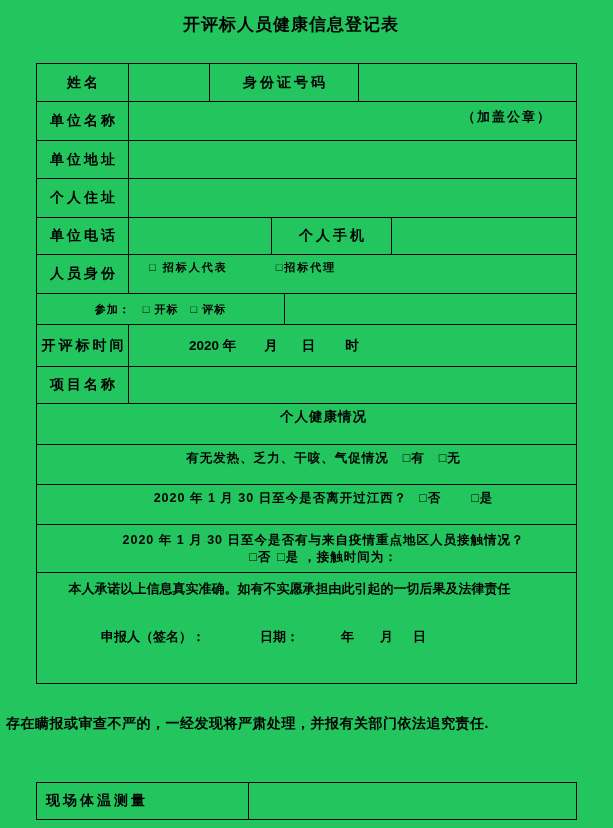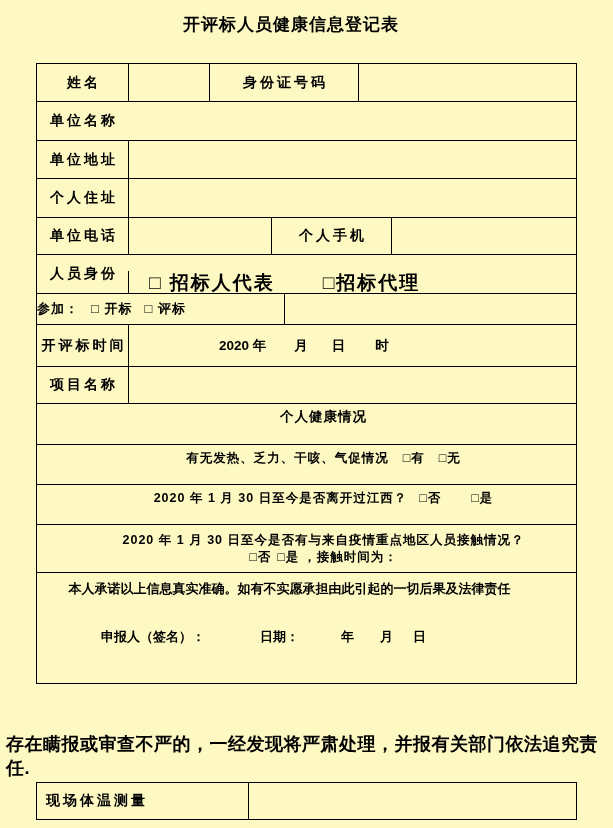--- a/index.html
+++ b/index.html
@@ -1,58 +1,58 @@
 <!DOCTYPE html>
 <html><head>
 <meta charset="utf-8">
 <style>
   * { margin:0; padding:0; box-sizing:border-box; }
   html,body { background:#ffffff; }
   body { width:613px; height:828px; font-family:"Liberation Sans", sans-serif; }
-  .page { position:relative; width:613px; height:828px; background:#fef9c3; color:#000000; font-weight:bold; overflow:hidden; }
+  .page { position:relative; width:613px; height:828px; background:#22c55e; color:#000000; font-weight:bold; overflow:hidden; }
 
   .title { position:absolute; left:36px; top:13px; width:510px; text-align:center; font-size:17px; letter-spacing:1px; }
 
   .ftable { position:absolute; left:36px; top:63px; width:541px; border:1px solid #000; }
   .trow { display:flex; border-top:1px solid #000; }
   .trow:first-child { border-top:none; }
   .cell { border-left:1px solid #000; position:relative; min-width:0; }
   .cell:first-child { border-left:none; }
   .fill { flex:1 1 auto; }
   .w91{flex:0 0 91px;} .w81{flex:0 0 81px;} .w149{flex:0 0 149px;} .w143{flex:0 0 143px;} .w120{flex:0 0 120px;} .w247{flex:0 0 247px;}
   .h37{height:37px;} .h39{height:39px;} .h38{height:38px;} .h31{height:31px;} .h42{height:42px;} .h41{height:41px;} .h40{height:40px;} .h36{height:36px;} .h48{height:48px;} .h111{height:111px;}
 
   .lbl { display:flex; align-items:center; justify-content:center; font-size:14px; letter-spacing:3px; text-indent:3px; }
   .cwrap { width:505px; text-align:center; }
 
   .seal-note { display:block; text-align:right; padding:6px 24px 0 0; font-size:13px; letter-spacing:2px; }
 
-  .identity-cell { padding:3px 0 0 20px; font-size:19px; letter-spacing:2px; line-height:18px;margin-top:16px; }
+  .identity-cell { padding:3px 0 0 20px; font-size:11px; letter-spacing:2px; line-height:18px; }
   .identity-cell .opt2 { margin-left:48px; }
   .identity-cell .opt4 { margin-left:62px; }
 
-  .participate-cell { display:flex; align-items:center; font-size:13px; letter-spacing:1px; }
+  .participate-cell { display:flex; align-items:center; justify-content:center; font-size:11px; letter-spacing:1px; }
   .participate-cell .po { margin-left:12px; }
 
-  .time-cell { display:flex; align-items:center; padding-left:90px; font-size:13.5px; }
+  .time-cell { display:flex; align-items:center; padding-left:60px; font-size:13.5px; }
   .time-cell .t-month { margin-left:28px; }
   .time-cell .t-day { margin-left:24px; }
   .time-cell .t-hour { margin-left:30px; }
 
   .center-row { display:flex; justify-content:flex-end; font-size:12.5px; letter-spacing:1px; }
   .pt4{padding-top:4px;} .pt5{padding-top:5px;} .pt1{padding-top:1px;} .pt7{padding-top:7px;}
   .two-line { line-height:17px; }
   .gap14{margin-left:14px;} .gap30{margin-left:30px;} .gap12{margin-left:12px;} .gap8{margin-left:8px;} .gap6{margin-left:6px;} .gap4{margin-left:4px;}
 
   .promise-line { font-size:13px; }
   .sign-line { margin-top:30px; padding-left:64px; font-size:13px; }
   .sign-line .d-date{ margin-left:55px; } .sign-line .d-year{ margin-left:42px; } .sign-line .d-month{ margin-left:26px; } .sign-line .d-day{ margin-left:20px; }
   .unit-seal-line { margin-top:17px; font-size:13.5px; letter-spacing:1px; }
 
-  .note { position:absolute; left:6px; top:732px; font-size:18px; letter-spacing:0.5px; }
+  .note { position:absolute; left:6px; top:715px; font-size:14px; letter-spacing:0.5px; }
 
   .btable { position:absolute; left:36px; top:782px; width:541px; height:38px; border:1px solid #000; display:flex; }
   .btable .bcell1 { flex:0 0 211px; display:flex; align-items:center; padding-left:9px; font-size:14px; letter-spacing:3px; }
   .btable .bcell2 { flex:1 1 auto; border-left:1px solid #000; }
 </style>
 </head>
 <body>
 
 <div class="page">
 
@@ -62,20 +62,23 @@
 
     <div class="trow h37">
       <div class="cell w91 lbl">姓名</div>
       <div class="cell w81"></div>
       <div class="cell w149 lbl">身份证号码</div>
       <div class="cell fill"></div>
     </div>
 
     <div class="trow h39">
       <div class="cell w91 lbl">单位名称</div>
+      <div class="cell fill">
+        <span class="seal-note">（加盖公章）</span>
+      </div>
     </div>
 
     <div class="trow h38">
       <div class="cell w91 lbl">单位地址</div>
       <div class="cell fill"></div>
     </div>
 
     <div class="trow h39">
       <div class="cell w91 lbl">个人住址</div>
       <div class="cell fill"></div>

